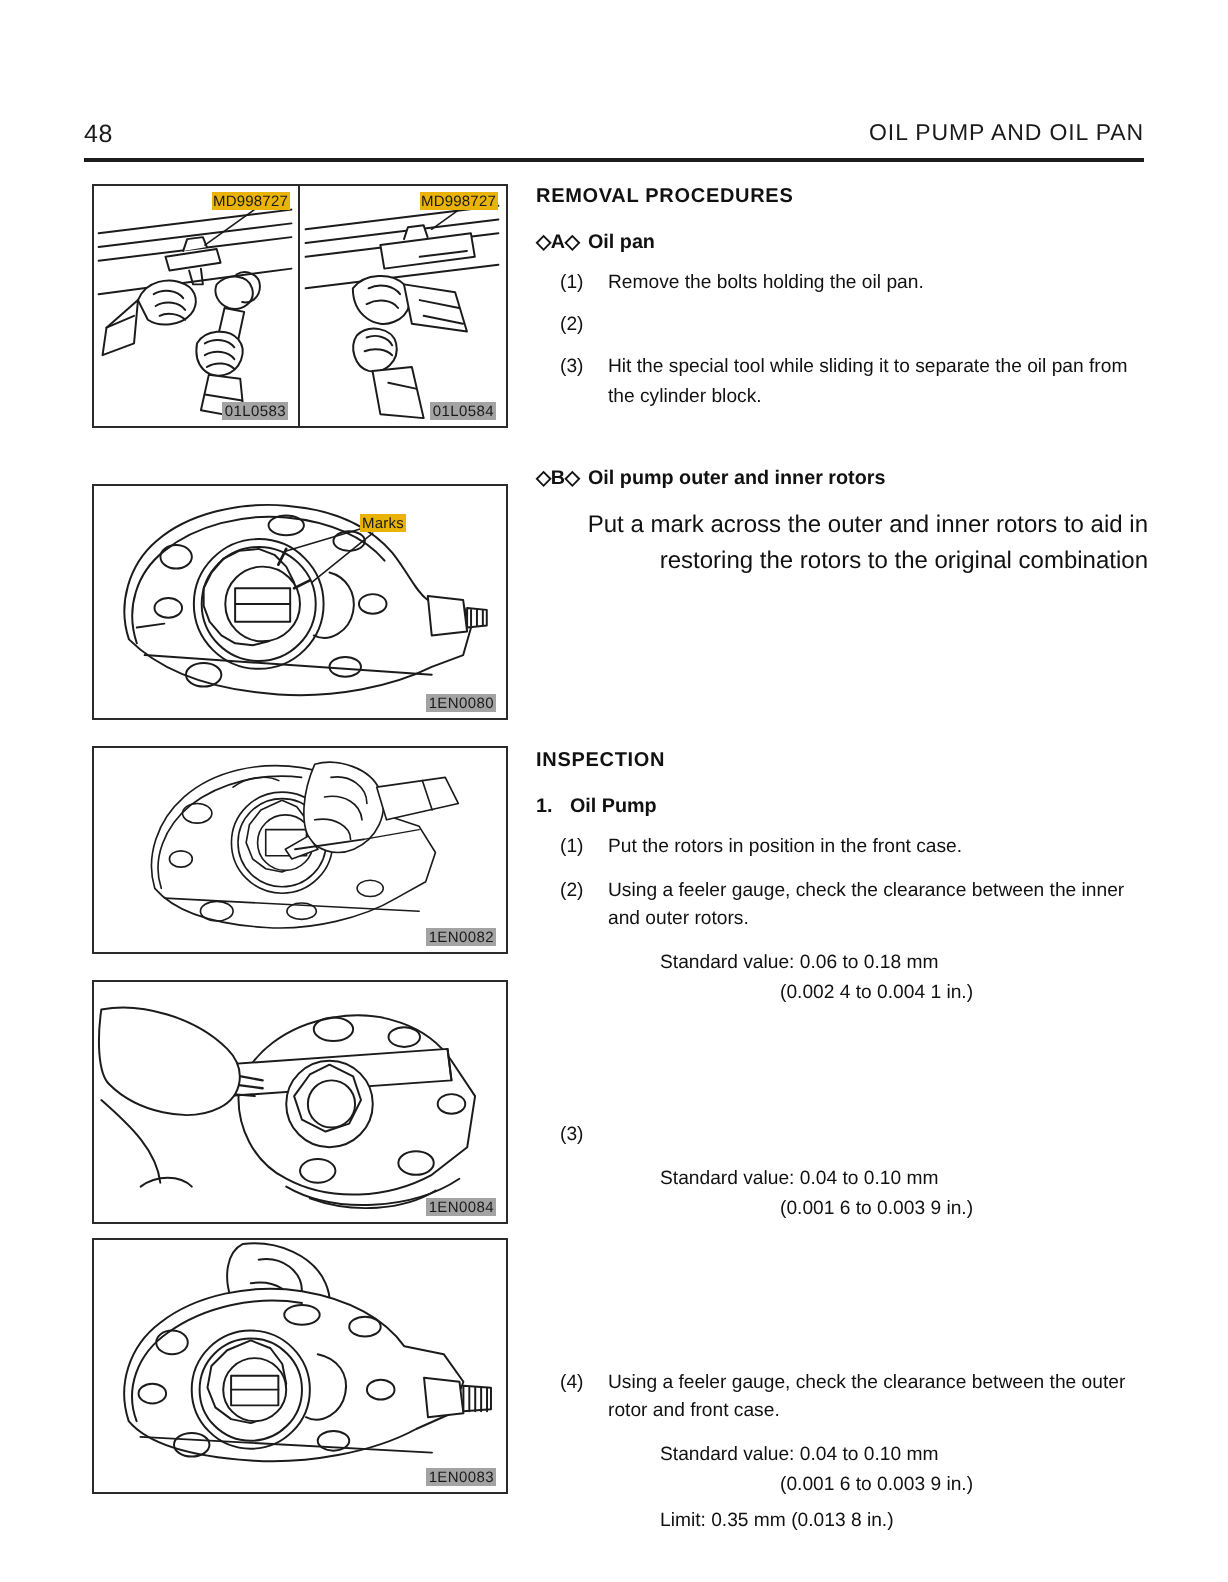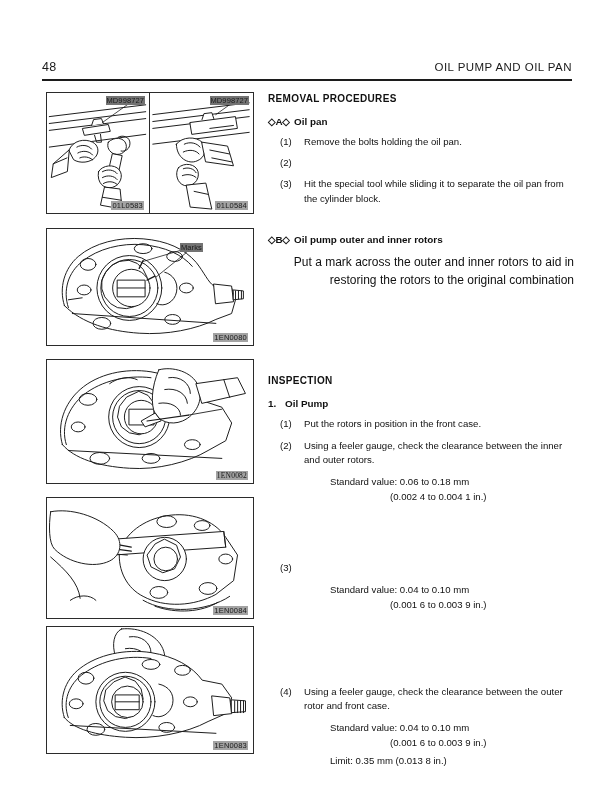--- a/index.html
+++ b/index.html
@@ -72,21 +72,21 @@
     letter-spacing: .2px;
     color: #1a1a1a;
     background: #a3a3a3;
     padding: 0 1px;
     z-index: 6;
   }
   .figure-caption-label {
     position: absolute;
     font-size: 7.5px;
     color: #1a1a1a;
-    background: #737373;
+    background: #eab308;
     padding: 0 1px;
     z-index: 6;
     letter-spacing: .1px;
   }
   .fig-svg {
     position: absolute;
     left: 0;
     top: 0;
     width: 100%;
     height: 100%;
@@ -95,22 +95,22 @@
   
   #panel-pan-removal { height: 122px; display: flex; }
   #panel-pan-removal .half {
     position: relative;
     width: 50%;
     height: 100%;
     box-sizing: border-box;
   }
   #panel-pan-removal .half.left { border-right: 1px solid #2b2b2b; }
 
-  #panel-rotor-marks   { height: 118px; margin-top: 14px; }
-  #panel-rotor-seat    { height: 125px; margin-top: 13px; font-family: Liberation Serif, serif; }
+  #panel-rotor-marks   { height: 118px; margin-top: 28px; }
+  #panel-rotor-seat    { height: 104px; margin-top: 13px; }
   #panel-side-clear    { height: 122px; margin-top: 13px; }
   #panel-outer-clear   { height: 128px; margin-top: 7px; padding-left: 32px; }
 
   
   .text-column {
     position: absolute;
     left: 268px;
     top: 92px;
     width: 306px;
     font-size: 9.6px;

